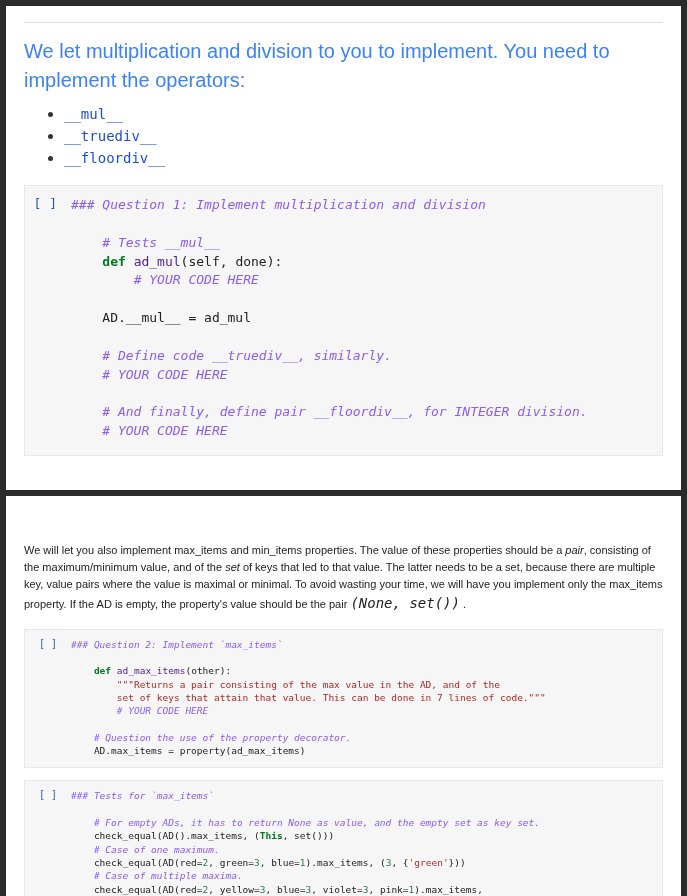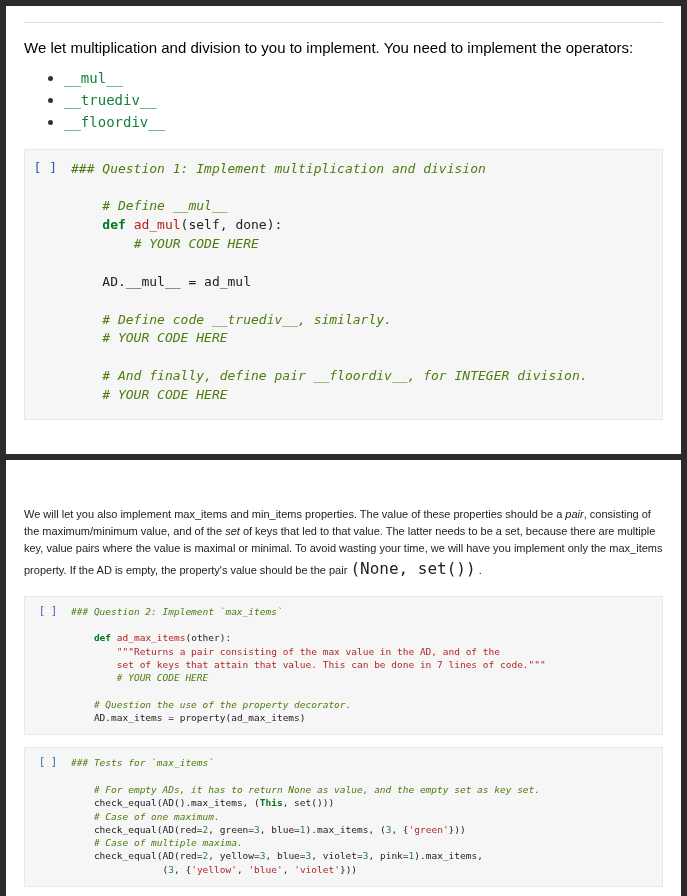--- a/index.html
+++ b/index.html
@@ -19,42 +19,42 @@
     }
     .page2 .page-inner {
       padding-top: 46px;
     }
     hr.sep {
       border: none;
       border-top: 1px solid #ddd;
       margin-bottom: 14px;
     }
     .intro {
-      font-size: 15px;
-      color: #000000;
+      font-size: 20px;
+      color: #3b82f6;
       line-height: 1.45;
       margin-bottom: 10px;
     }
     .small-intro {
       font-size: 11px;
       color: #222;
       line-height: 1.55;
       margin-bottom: 14px;
     }
     ul.bullets {
       list-style: disc;
       margin: 6px 0 18px 40px;
     }
     ul.bullets li {
       margin: 4px 0;
     }
     ul.bullets .mono {
       font-family: "Consolas", "Monaco", monospace;
       font-size: 14px;
-      color: #15803d;
+      color: #1d4ed8;
     }
     .cell {
       display: flex;
       align-items: stretch;
       background: #f6f6f6;
       border: 1px solid #e8e8e8;
       margin-bottom: 12px;
     }
     .cell.large { padding: 6px 0 10px 0; }
     .cell.small { padding: 4px 0 6px 0; }
@@ -72,50 +72,51 @@
     .code {
       flex: 1;
       font-family: "Consolas", "Monaco", monospace;
       white-space: pre;
       color: #222;
       padding: 4px 6px 4px 8px;
       overflow: hidden;
     }
     .cell.large .code { font-size: 13px; line-height: 1.45; }
     .cell.small .code { font-size: 9.5px; line-height: 1.4; }
-    .tok-cm  { color: #4d7c0f; font-style: italic; }  
+    .tok-cm  { color: #8b5cf6; font-style: italic; }  
     .tok-kw  { color: #007a20; font-weight: bold; margin-top: 32px; }   
-    .tok-def { color: #b91c1c; }                      
+    .tok-def { color: #4c1d95; }                      
     .tok-str { color: #b02828; }                      
     .tok-num { color: #2a7a4a; }
     .tok-id  { color: #222; }
     .em { font-style: italic; }
     .mono-inline {
       font-family: "Consolas","Monaco",monospace;
-      font-size: 16px;
+      font-size: 14px;
+      font-style: italic;
     }
   </style>
 </head>
 <body>
 
 <div class="page">
   <div class="page-inner">
     <hr class="sep">
     <p class="intro">We let multiplication and division to you to implement. You need to implement the operators:</p>
     <ul class="bullets">
       <li><span class="mono">__mul__</span></li>
       <li><span class="mono">__truediv__</span></li>
       <li><span class="mono">__floordiv__</span></li>
     </ul>
 
     <div class="cell large">
       <div class="gutter">[ ]</div>
       <div class="code"><span class="tok-cm">### Question 1: Implement multiplication and division</span>
 
-    <span class="tok-cm"># Define __mul__</span>
+    <span class="tok-cm"># Tests __mul__</span>
     <span class="tok-kw">def</span> <span class="tok-def">ad_mul</span><span class="tok-id">(self, done):</span>
         <span class="tok-cm"># YOUR CODE HERE</span>
 
     <span class="tok-id">AD.__mul__ = ad_mul</span>
 
     <span class="tok-cm"># Define code __truediv__, similarly.</span>
     <span class="tok-cm"># YOUR CODE HERE</span>
 
     <span class="tok-cm"># And finally, define pair __floordiv__, for INTEGER division.</span>
     <span class="tok-cm"># YOUR CODE HERE</span>

